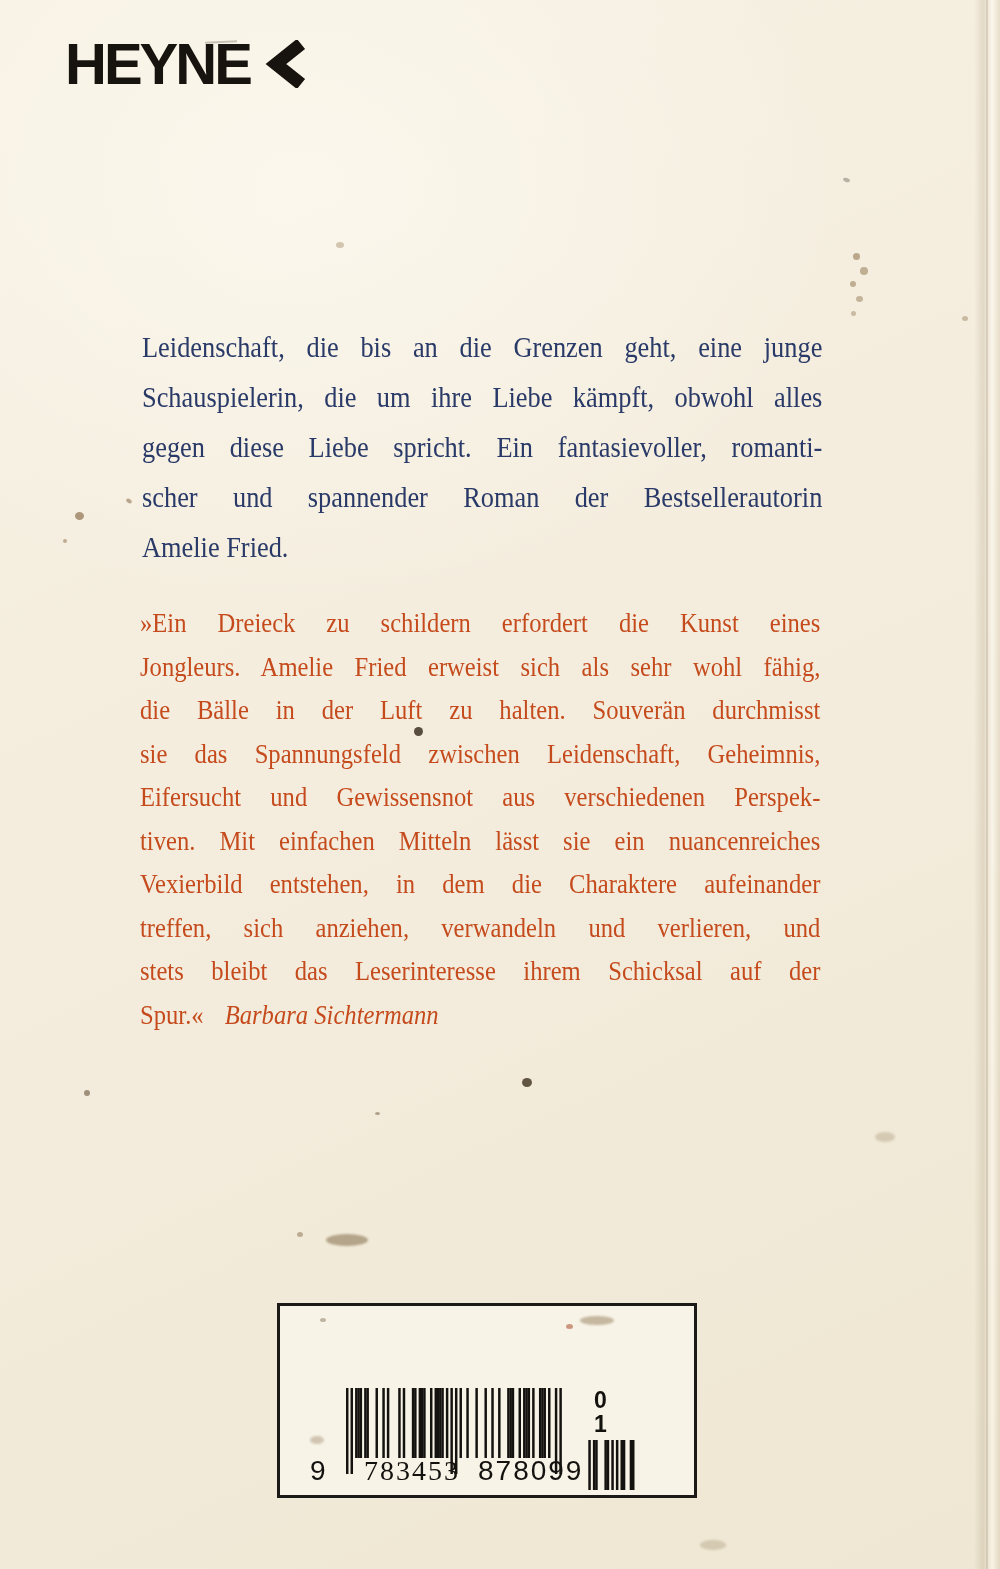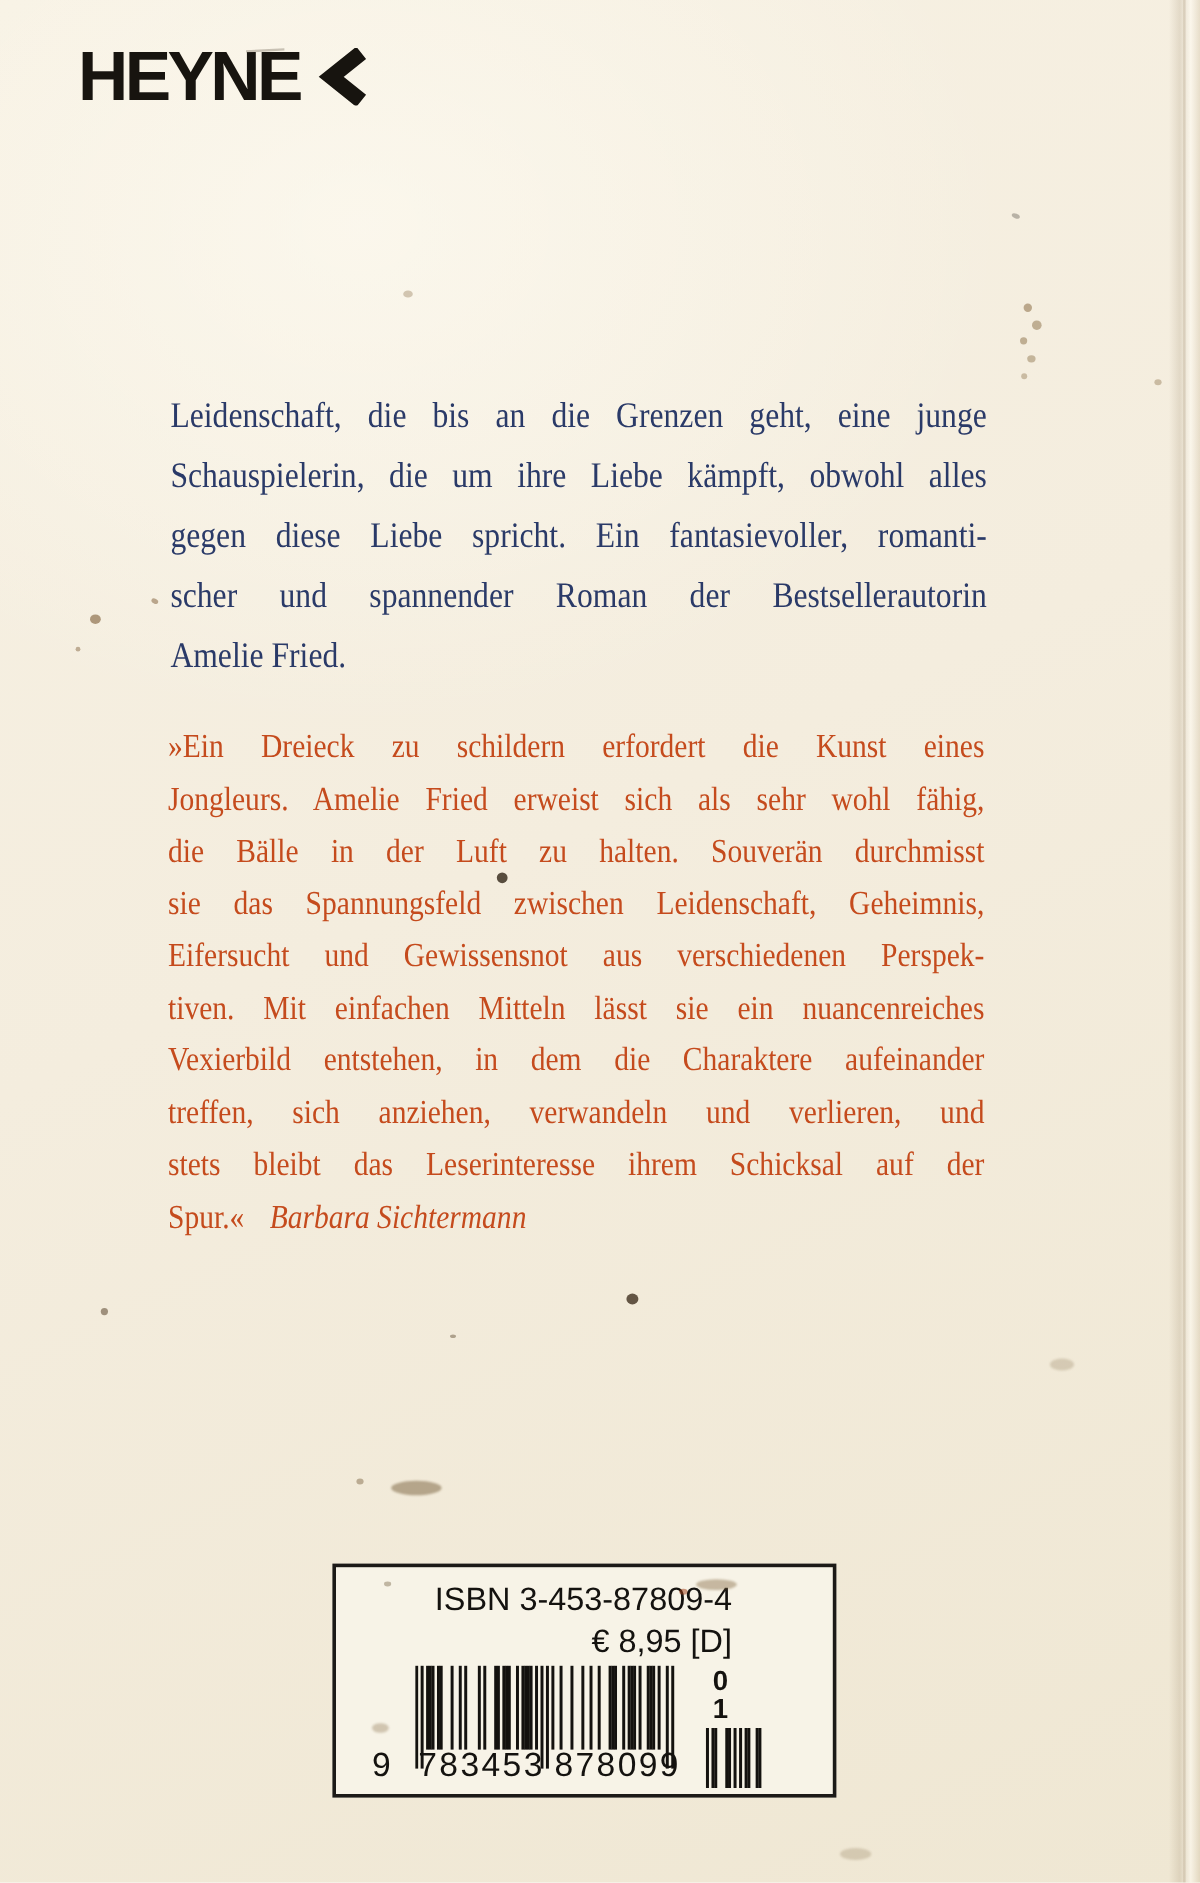--- a/index.html
+++ b/index.html
@@ -42,21 +42,21 @@
   .isbn-meta { position:absolute; top:12px; right:84px; text-align:right;
                color:#14120f; }
   .isbn-number { font-size:27px; line-height:30px; }
   .price { font-size:27px; line-height:30px; margin-top:5px; }
 
   .main-barcode { position:absolute; left:66px; top:82px; width:220px; height:100px; }
   .main-barcode svg { display:block; }
   .ean-digits { position:absolute; left:-36px; top:67px; white-space:nowrap;
                 font-size:28px; color:#14120f; letter-spacing:2px; }
   .ean-digits .lead { display:inline-block; width:34px; }
-  .ean-digits .g1 { display:inline-block; width:106px; text-align:right; margin-left:4px; }
+  .ean-digits .g1 { display:inline-block; width:106px; text-align:left; margin-left:20px;font-family:Liberation Serif, serif; }
   .ean-digits .g2 { display:inline-block; width:104px; text-align:center; margin-left:8px; }
 
   .addon-barcode { position:absolute; left:306px; top:82px; width:52px;font-weight:bold; }
   .addon-digits { font-size:23px; letter-spacing:12px; padding-left:8px;
                   color:#14120f; line-height:24px; }
   .addon-barcode svg { display:block; margin-top:4px; }
 
   
   .speck { position:absolute; border-radius:50%; pointer-events:none; }
   .smudge { position:absolute; border-radius:50%; filter:blur(1px); pointer-events:none; }
@@ -93,24 +93,20 @@
         <div class="line">Vexierbild entstehen, in dem die Charaktere aufeinander</div>
         <div class="line">treffen, sich anziehen, verwandeln und verlieren, und</div>
         <div class="line">stets bleibt das Leserinteresse ihrem Schicksal auf der</div>
       </div>
     <div class="review-lastline">
       <span>Spur.«</span><em>Barbara Sichtermann</em>
     </div>
   </section>
 
   <div class="isbn-box">
-    <div class="isbn-meta">
-      <div class="isbn-number">ISBN 3-453-87809-4</div>
-      <div class="price">€ 8,95 [D]</div>
-    </div>
 
     <div class="main-barcode">
       <svg id="ean-svg" width="217" height="86">
           <rect x="0.00" y="0" width="2.47" height="86" fill="#14120f"></rect>
           <rect x="4.54" y="0" width="2.47" height="86" fill="#14120f"></rect>
           <rect x="9.08" y="0" width="2.47" height="70" fill="#14120f"></rect>
           <rect x="11.35" y="0" width="2.47" height="70" fill="#14120f"></rect>
           <rect x="13.62" y="0" width="2.47" height="70" fill="#14120f"></rect>
           <rect x="18.16" y="0" width="2.47" height="70" fill="#14120f"></rect>
           <rect x="20.43" y="0" width="2.47" height="70" fill="#14120f"></rect>

